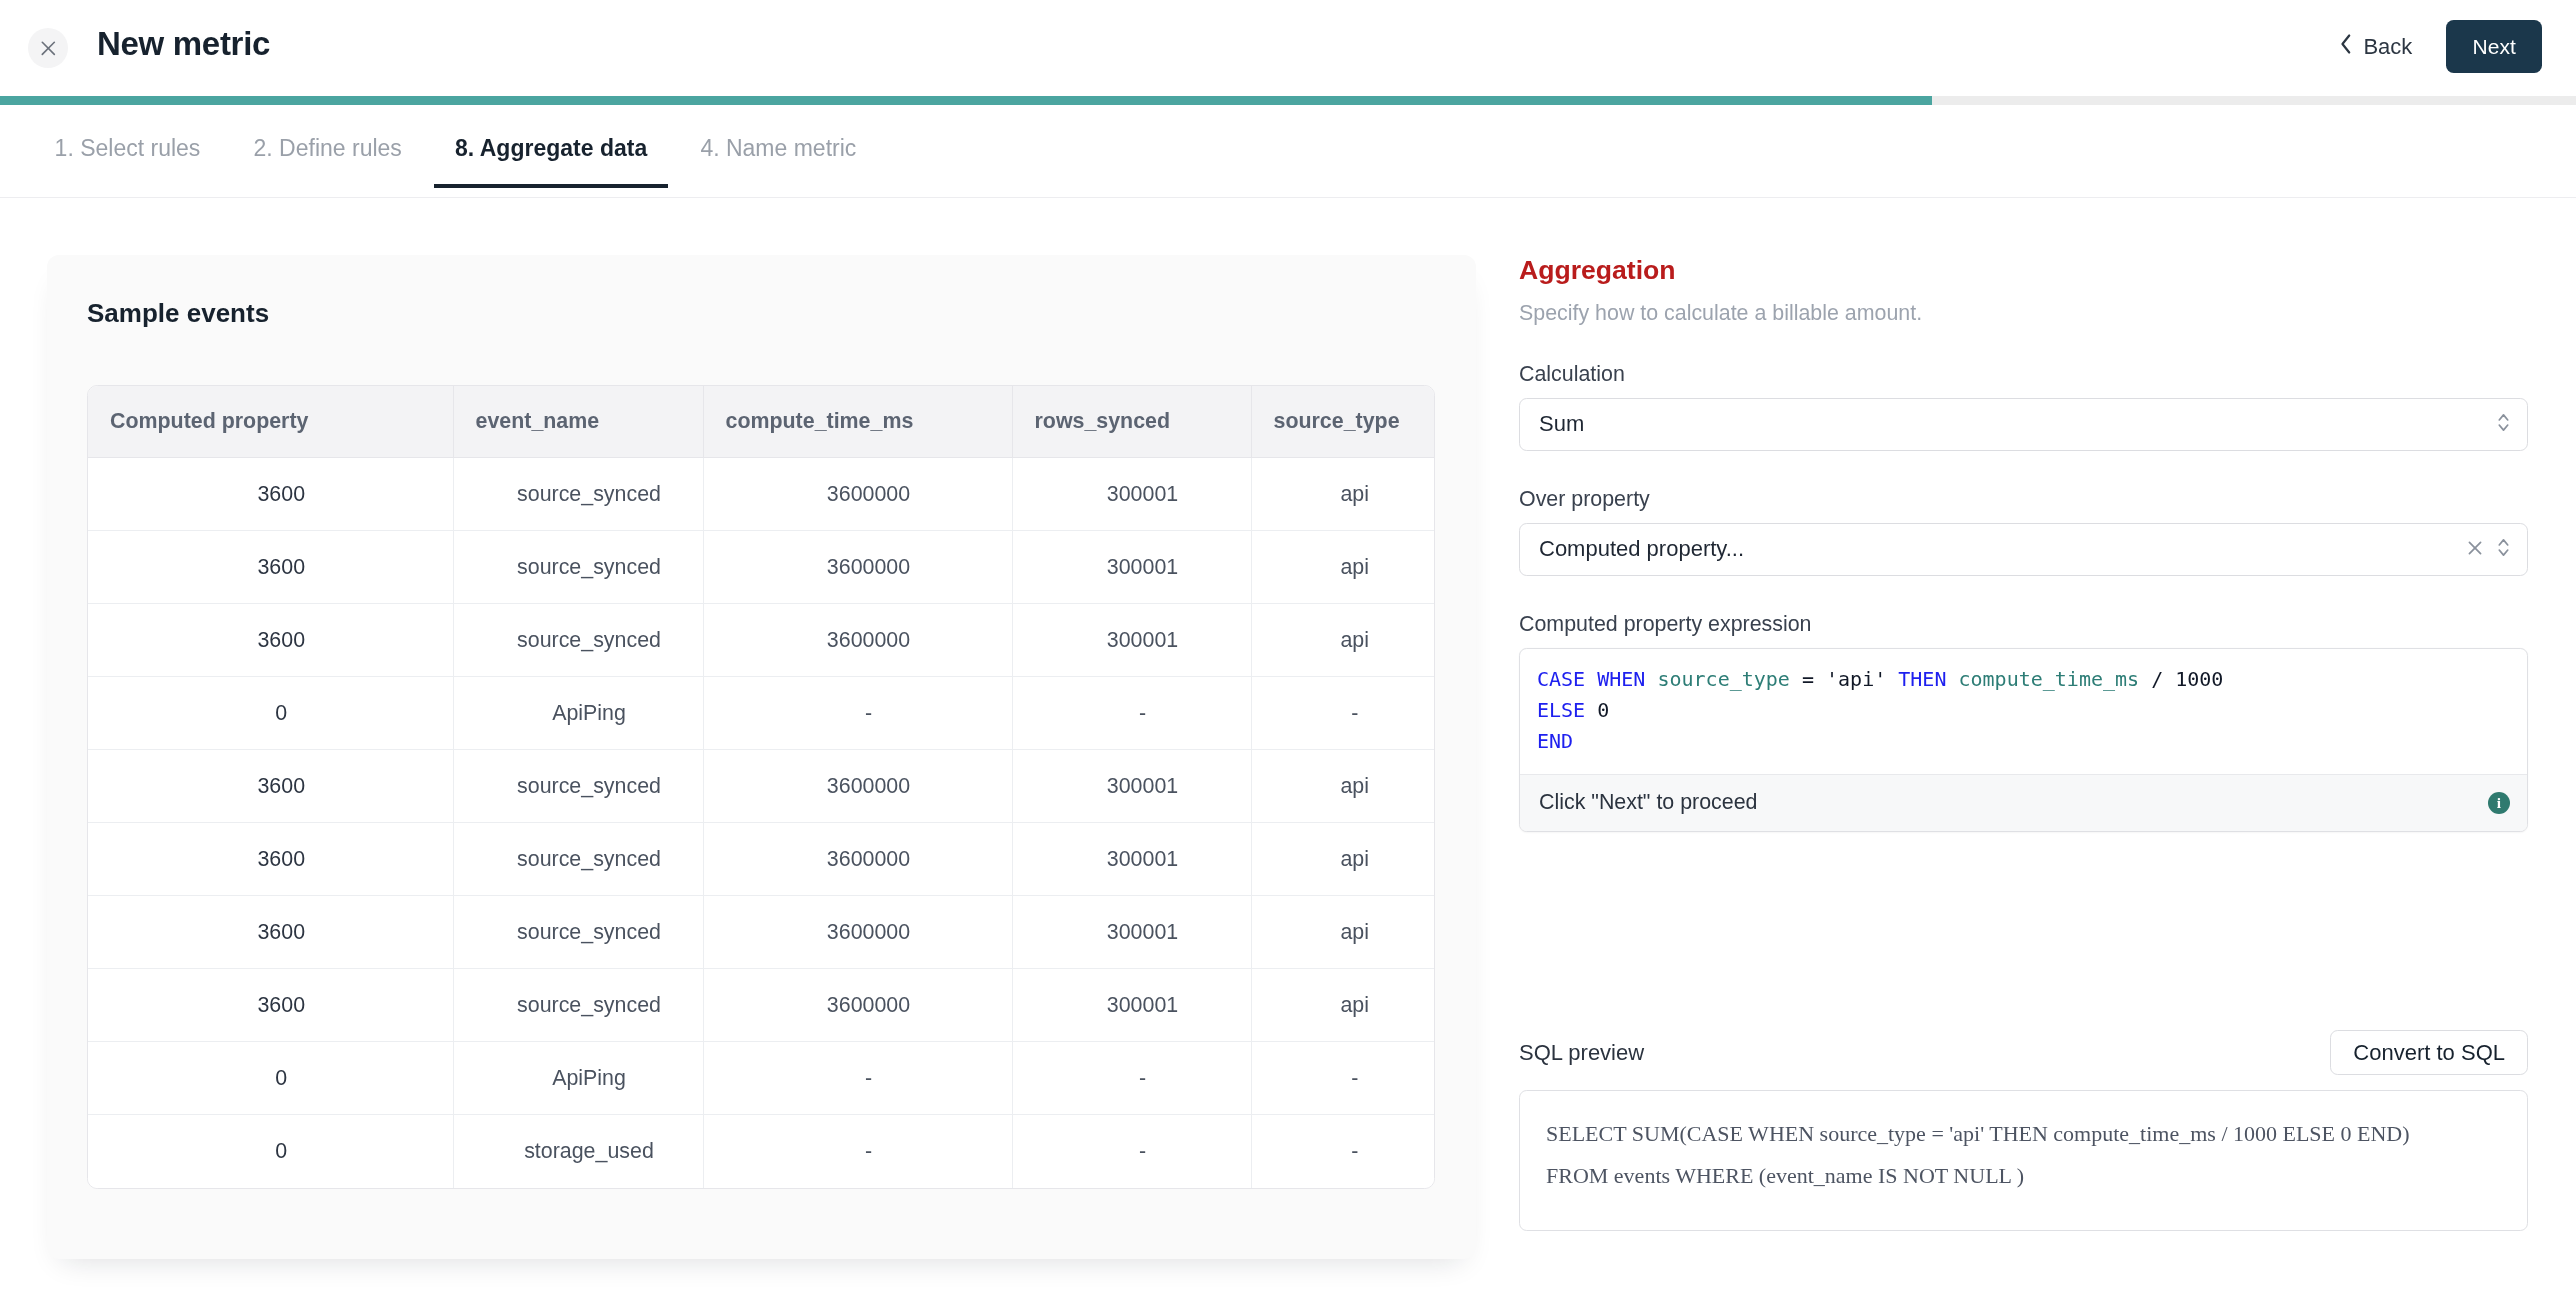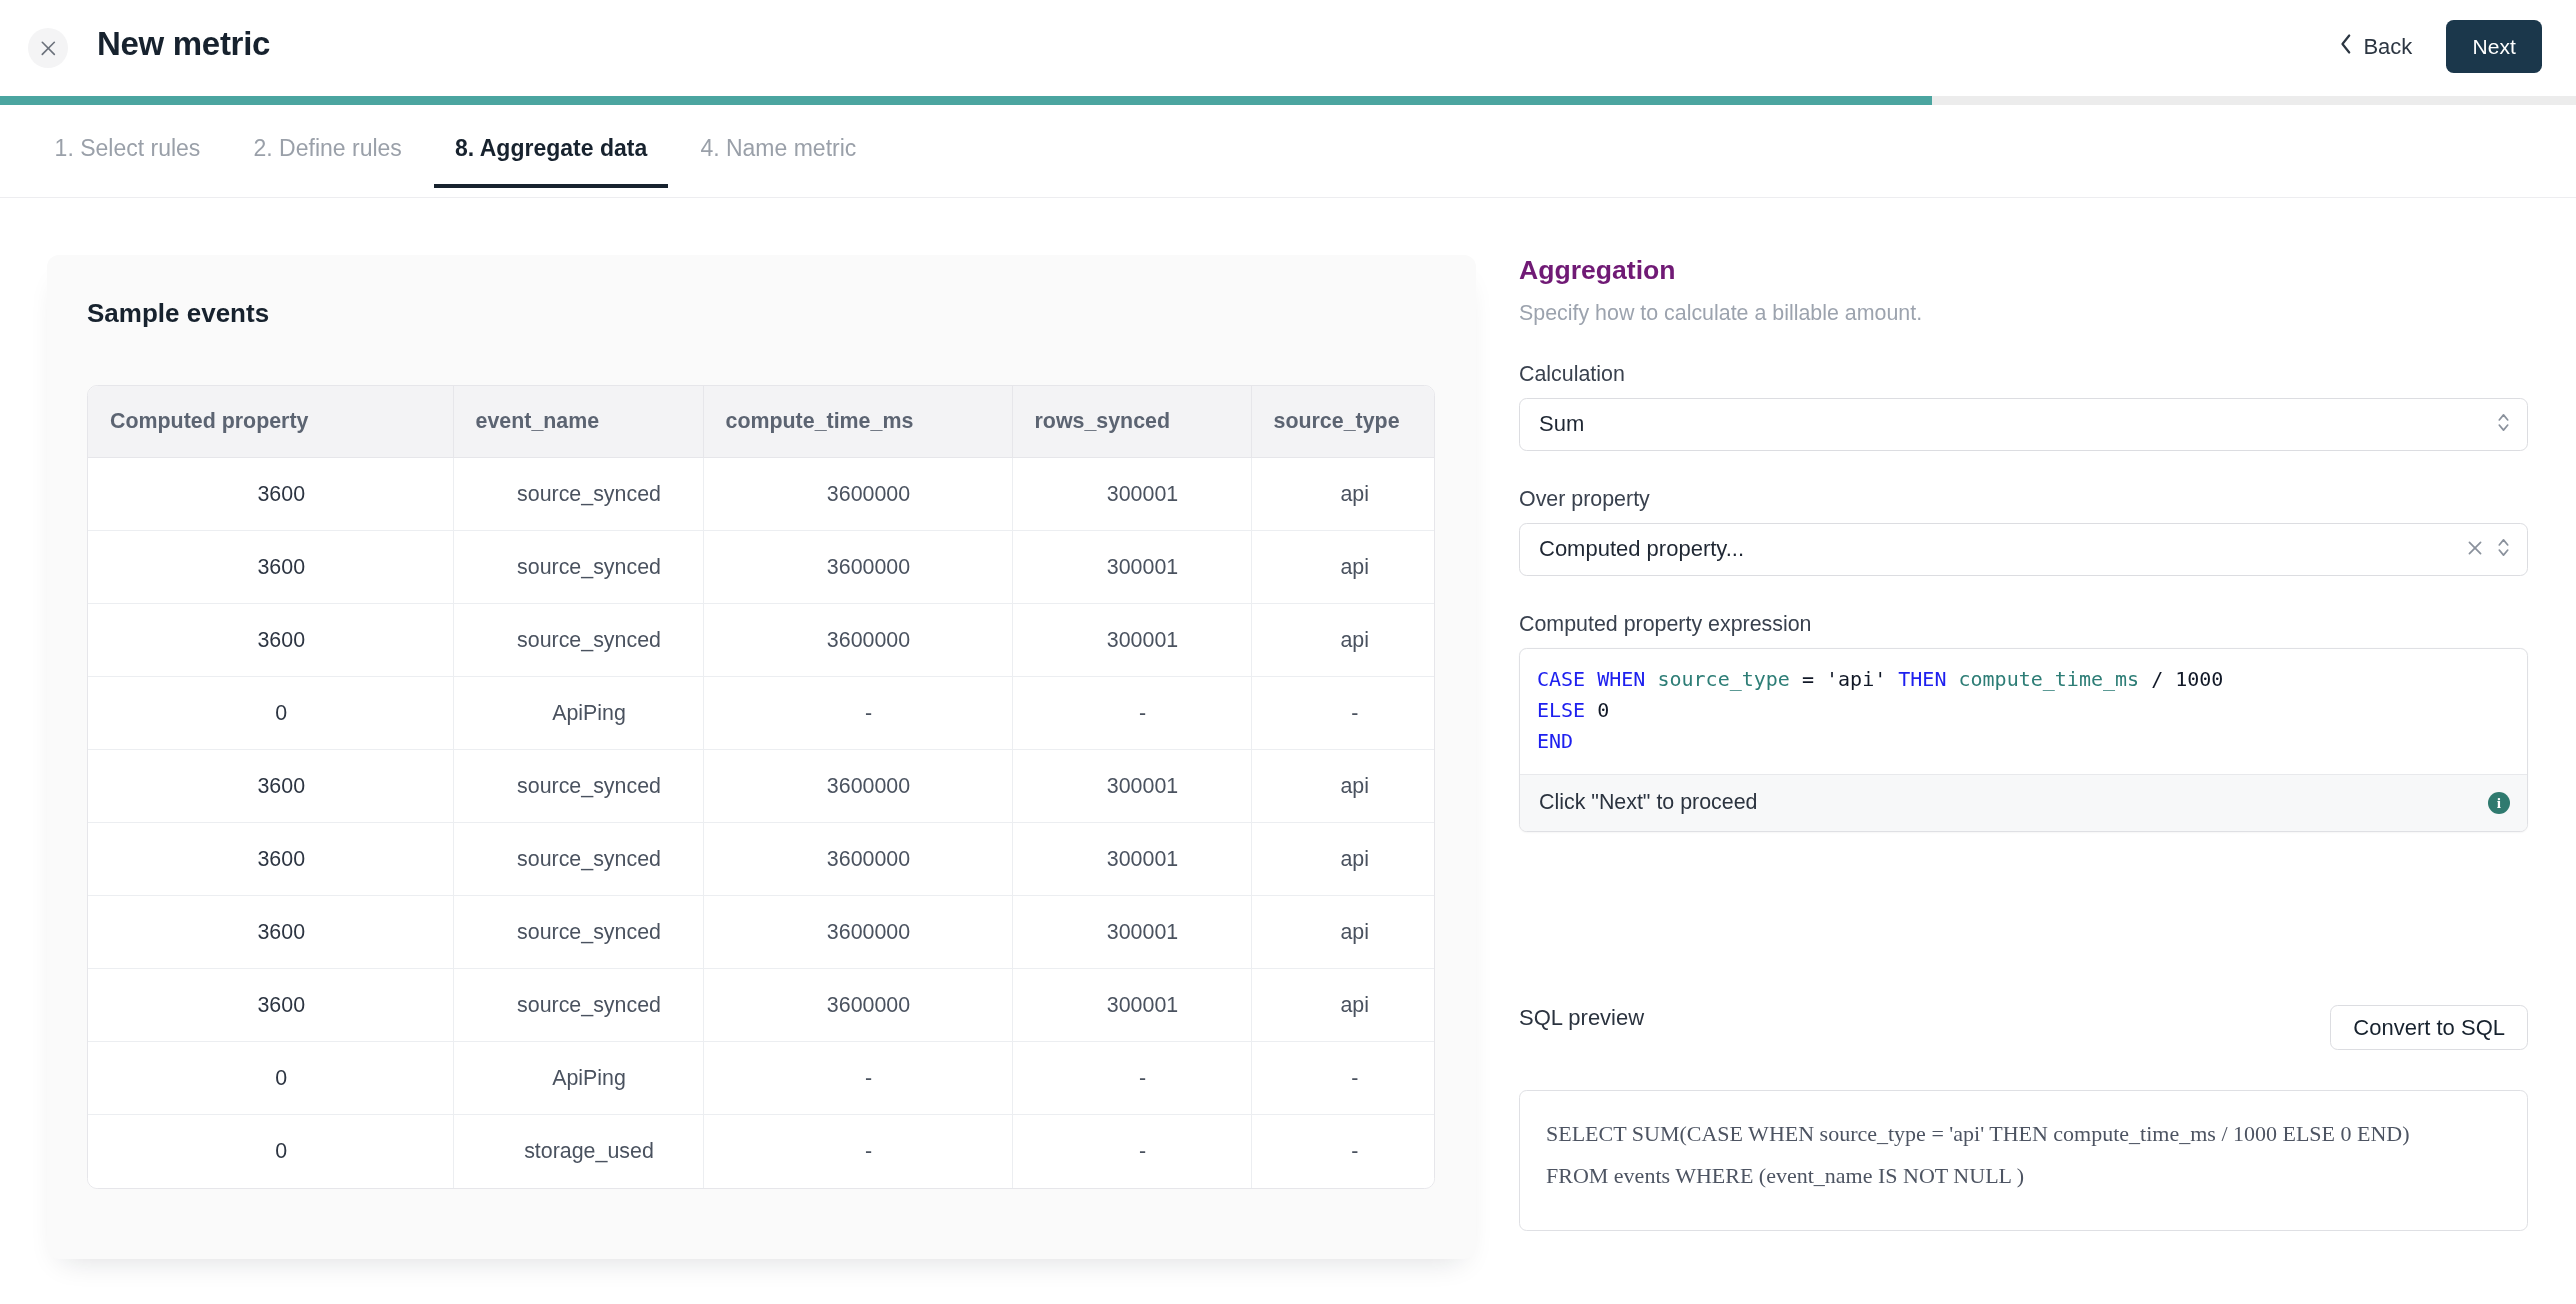--- a/index.html
+++ b/index.html
@@ -142,21 +142,21 @@
   col.w2 { width: 309px; }
   col.w3 { width: 239px; }
   col.w4 { width: 185px; }
 
   
   .agg-panel {
     position: absolute; left: 1519px; top: 57px;
     width: 1009px;
   }
   .agg-title {
-    font-size: 26.6px; font-weight: 700; color: #701a75;
+    font-size: 26.6px; font-weight: 700; color: #b91c1c;
     line-height: 1.2;
   }
   .agg-sub {
     margin-top: 13.7px;
     font-size: 21.4px; color: #9ca3ae;
   }
   .field-label {
     font-size: 21.4px; color: #39414e;
     margin-top: 36px; margin-bottom: 11px;
   }
@@ -218,23 +218,23 @@
     width: 22px; height: 22px; border-radius: 50%;
     background: #2f7a6f; color: #ffffff;
     display: flex; align-items: center; justify-content: center;
     font-size: 15.4px; font-weight: 700;
     font-family: "Liberation Serif", serif;
     cursor: pointer;
   }
 
   
   .sql-head {
-    position: absolute; left: 0; top: 750px;
+    position: absolute; left: 0; top: 775px;
     width: 1009px;
-    display: flex; justify-content: space-between;
+    display: flex; align-items: center; justify-content: space-between;
   }
   .sql-label { font-size: 22px; color: #2b333f; }
   .convert-btn {
     border: 0.9px solid #dcdde1; background: #ffffff;
     border-radius: 7.7px; height: 45px; padding: 0 22px;
     font-family: "Liberation Sans", sans-serif;
     font-size: 22px; color: #17222e; cursor: pointer;
   }
   .sql-box {
     position: absolute; left: 0; top: 835px;

